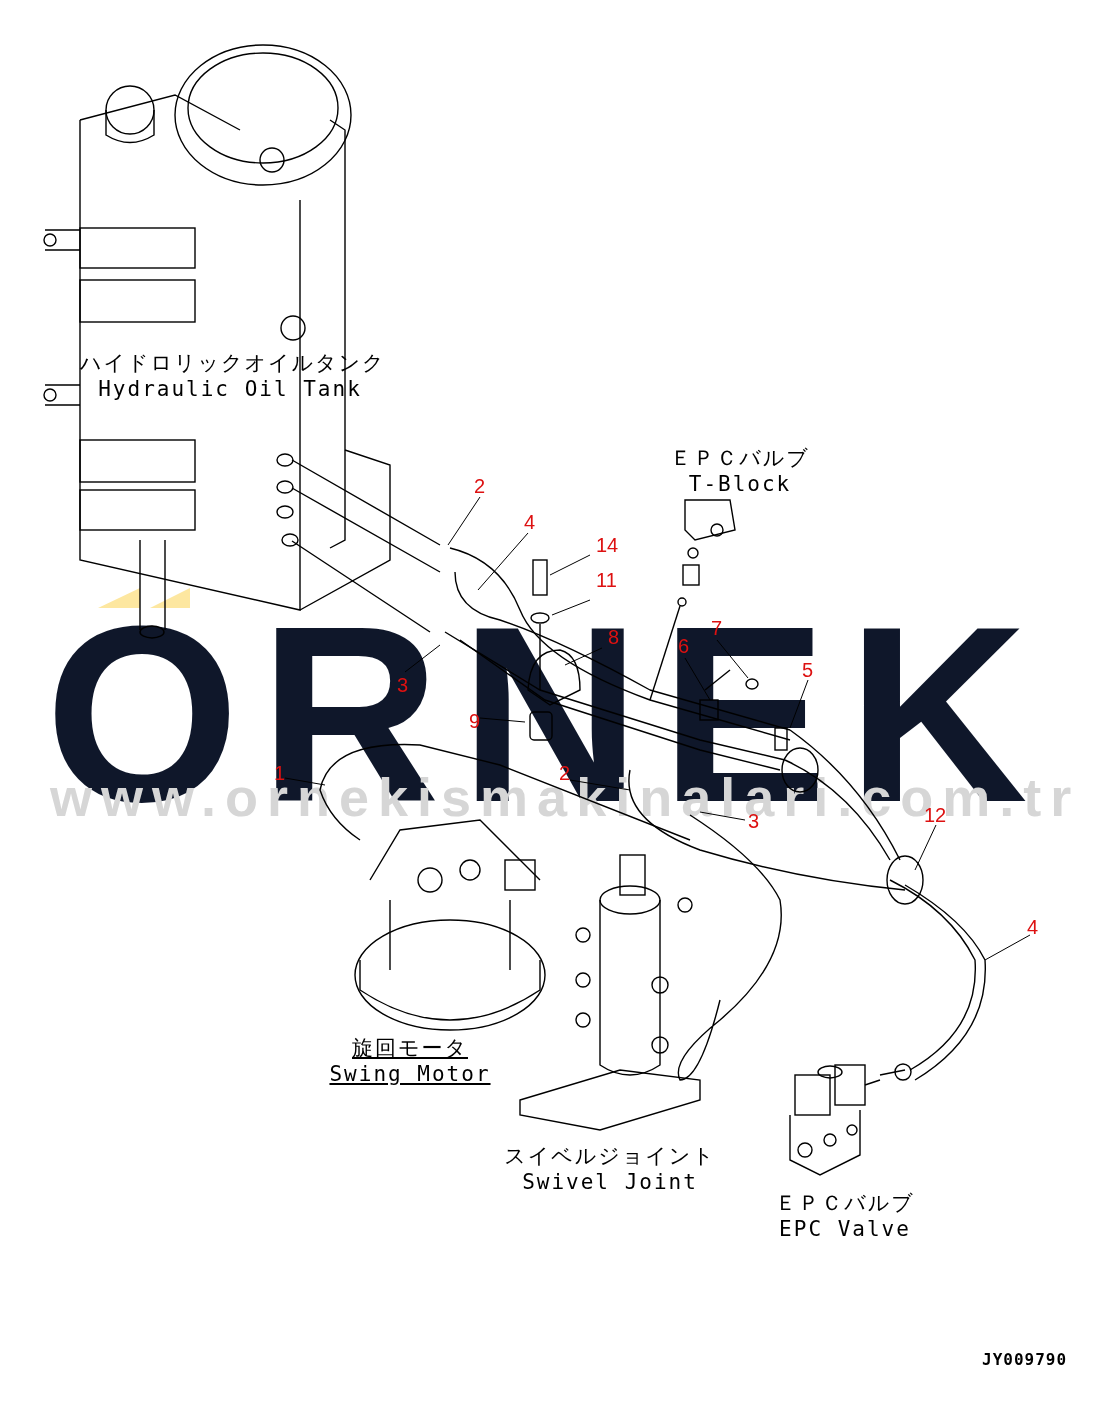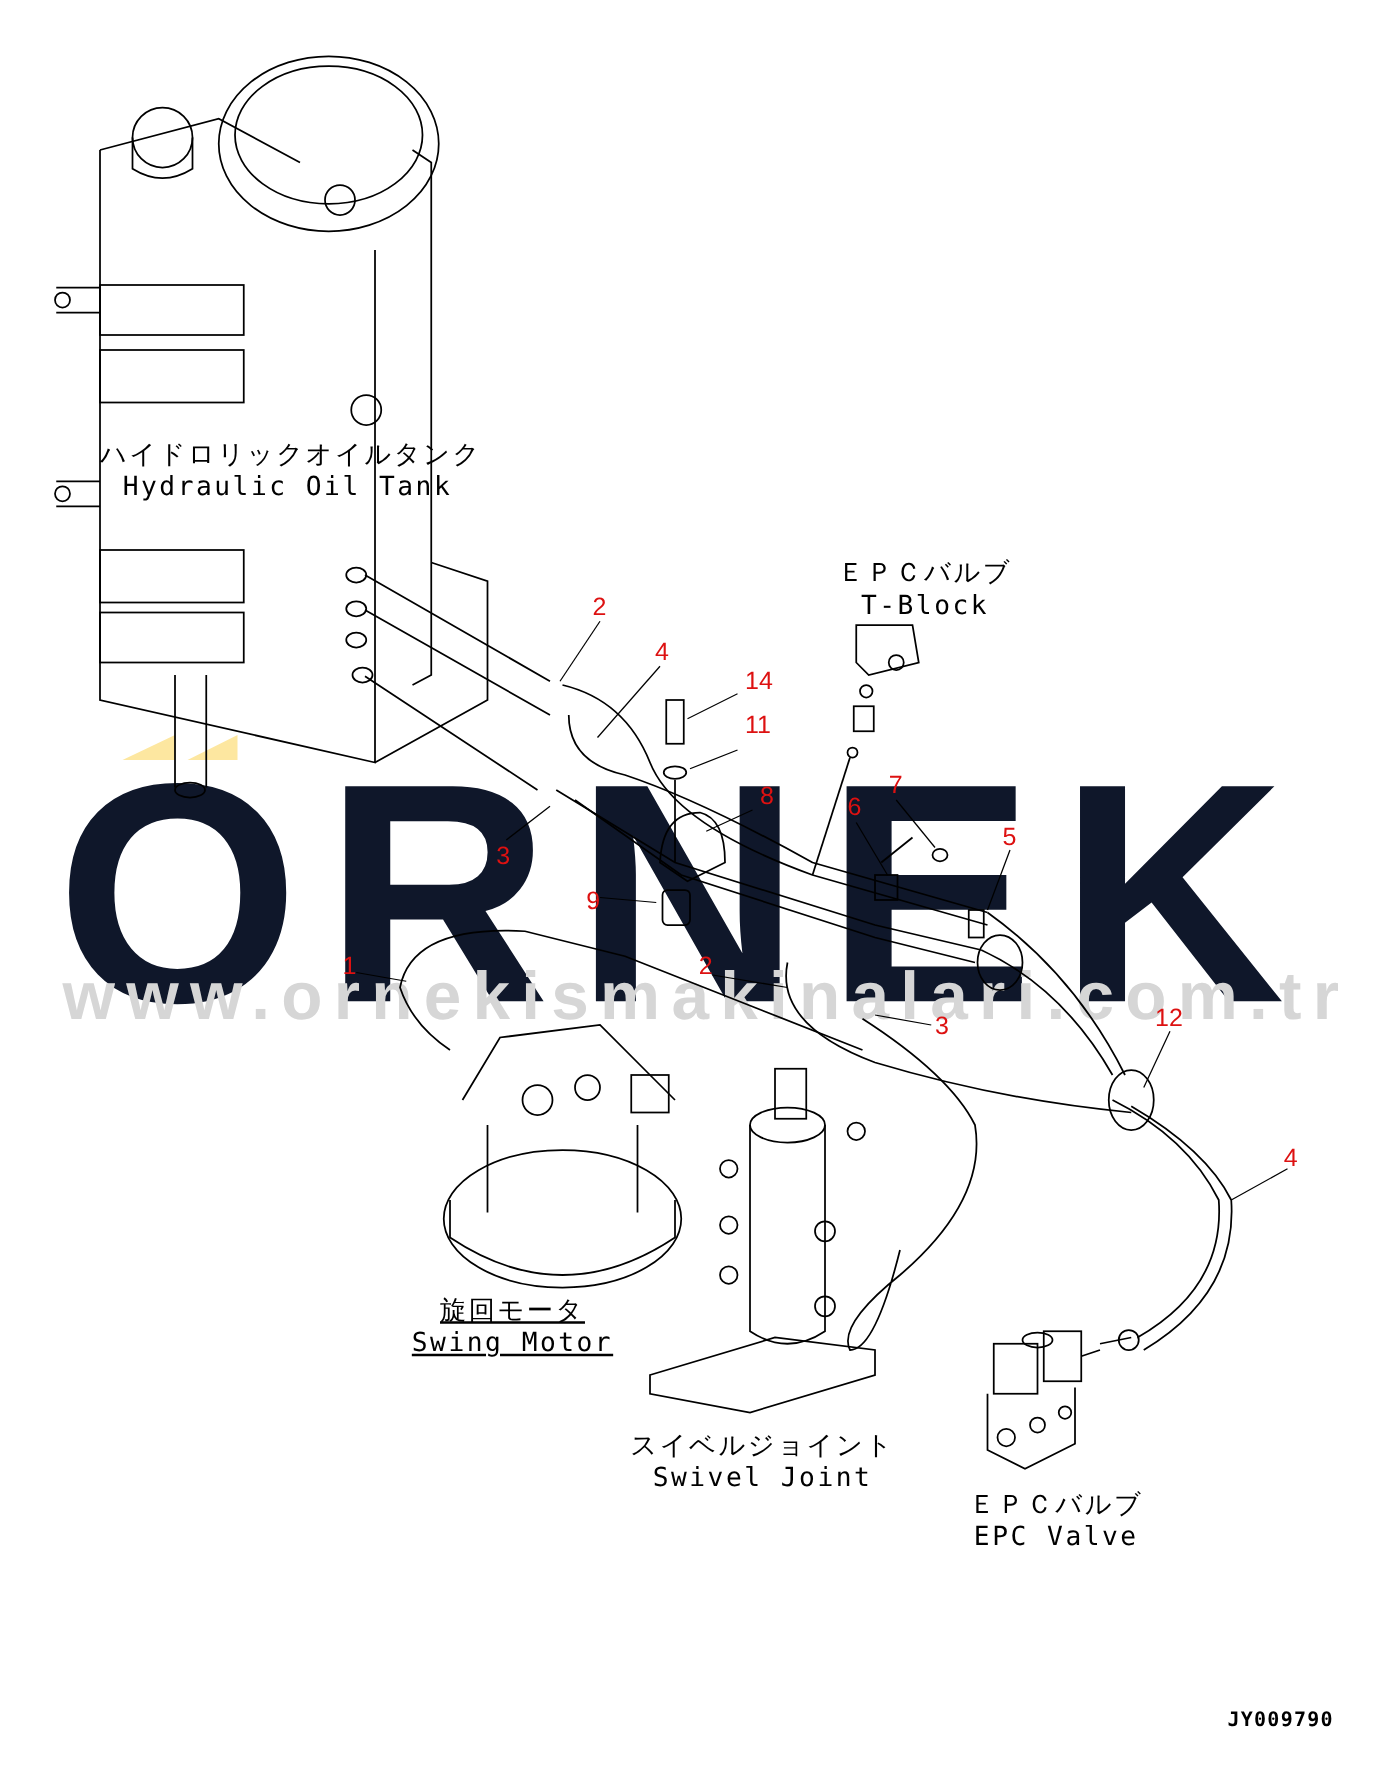--- a/index.html
+++ b/index.html
@@ -9,21 +9,21 @@
   svg.drawing { position: absolute; left: 0; top: 0; }
   .wm-big { position: absolute; left: 45px; top: 590px; font-family: "Liberation Sans", sans-serif;
             font-weight: bold; font-size: 250px; letter-spacing: 20px; color: #0f172a; line-height: 1; }
   .wm-url { position: absolute; left: 50px; top: 770px; font-family: "Liberation Sans", sans-serif;
             font-weight: bold; font-size: 54px; letter-spacing: 9px; color: #d6d6d6; line-height: 1; }
   .label { position: absolute; text-align: center; color: #000; font-family: "DejaVu Sans Mono", monospace;
            font-size: 21px; line-height: 26px; letter-spacing: 2px; white-space: nowrap; margin-left: 20px; }
   .num { position: absolute; color: #dd1111; font-family: "Liberation Sans", sans-serif; font-size: 20px;
          line-height: 20px; }
   .code { position: absolute; left: 982px; top: 1350px; font-family: "DejaVu Sans Mono", monospace;
-          font-weight: bold; font-size: 16px; letter-spacing: 1px; color: #000; margin-top: 16px; }
+          font-weight: bold; font-size: 16px; letter-spacing: 1px; color: #000; }
 </style>
 </head>
 <body>
 
 <div class="canvas">
 
   <div class="wm-big">ORNEK</div>
   <div class="wm-url">www.ornekismakinalari.com.tr</div>
 
   <svg class="drawing" width="1117" height="1417" viewBox="0 0 1117 1417" fill="none" stroke="#000" stroke-width="1.4">

